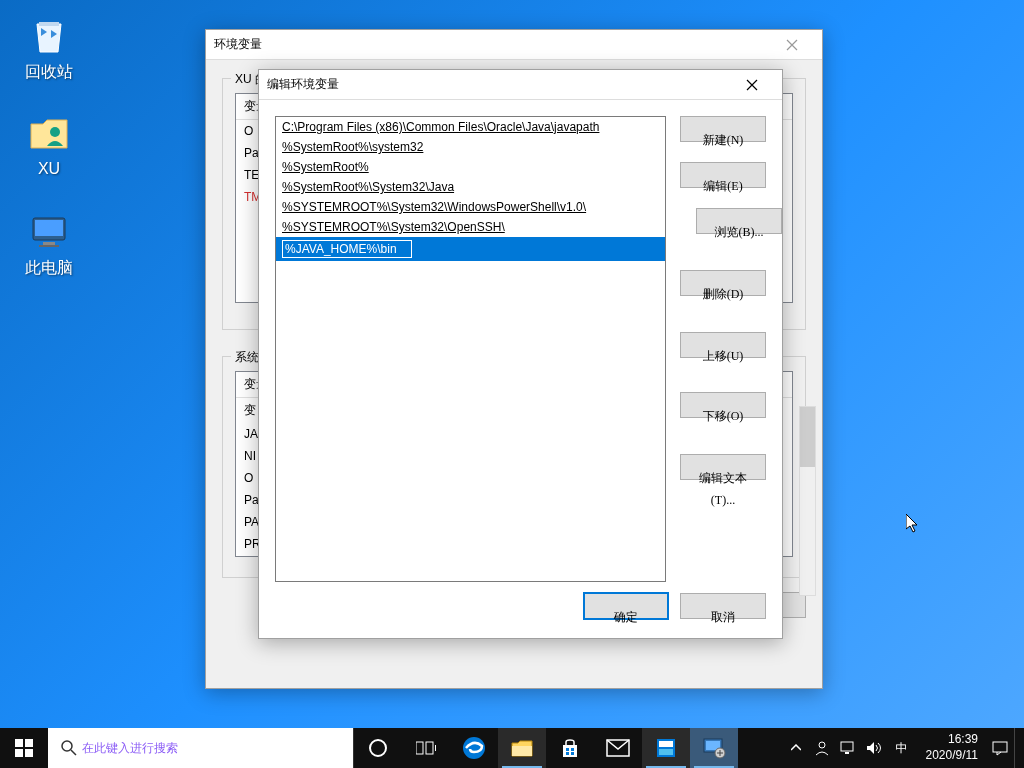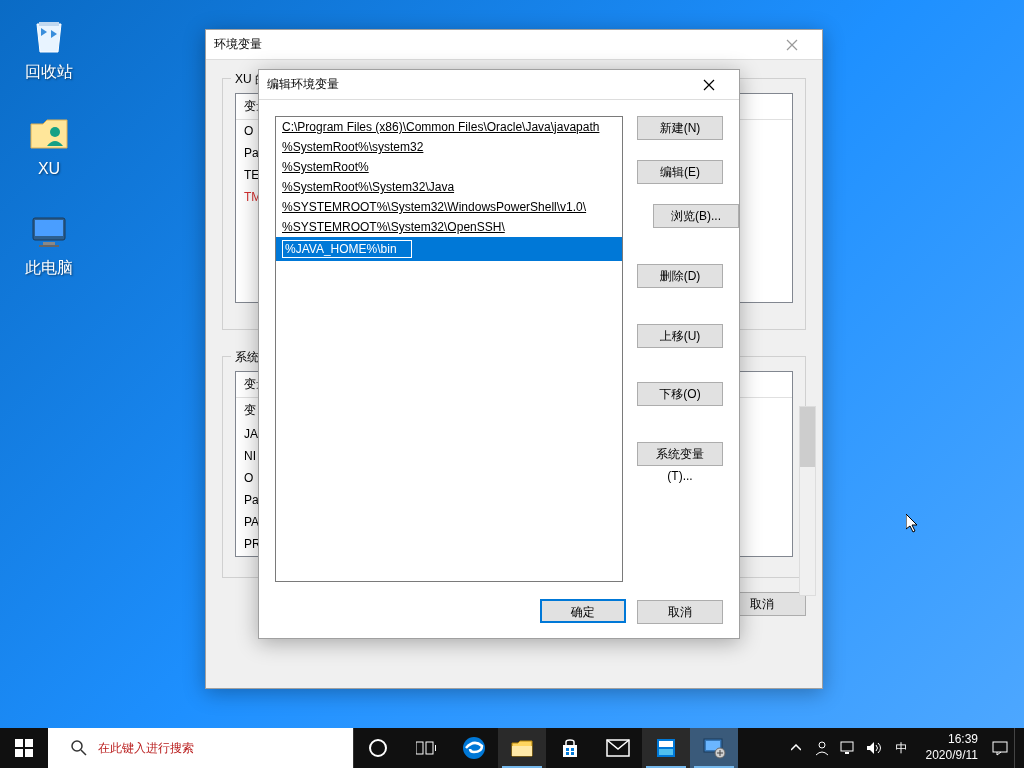--- a/index.html
+++ b/index.html
@@ -15,56 +15,56 @@
 .cursor { position: absolute; left: 906px; top: 514px; pointer-events: none; z-index: 9999; }
 
 
 .win { position: absolute; background: #f0f0f0; border: 1px solid #a0a0a0; box-shadow: 0 4px 20px rgba(0,0,0,.3); }
 .titlebar { height: 30px; background: #fff; display: flex; align-items: center; padding: 6px 8px; border-bottom: 1px solid #ddd; }
 .titlebar .ttl { flex: 1; font-size: 12px; color: #000; }
 .titlebar .close { width: 45px; height: 28px; display: flex; align-items: center; justify-content: center; cursor: pointer; }
 .win-body { padding: 12px 16px 16px; }
 
 
-.btn { display: inline-block; min-width: 78px; height: 24px; line-height: 22px; text-align: center; background: #e1e1e1; border: 1px solid #adadad; cursor: pointer; font-size: 12px; padding: 0 10px; }
+.btn { display: inline-block; min-width: 78px; height: 24px; line-height: 22px; text-align: center; background: #e1e1e1; border: 1px solid #adadad; cursor: pointer; font-size: 12px; padding: 12px 10px; font-family: Liberation Serif, serif; }
 .btn.primary { border: 2px solid #0078d7; }
 
 
 .env-win { left: 205px; top: 29px; width: 618px; height: 660px; }
 .group { border: 1px solid #d0d0d0; padding: 10px 12px 12px; margin-top: 6px; position: relative; background: #f0f0f0; }
 .group-label { position: absolute; top: -8px; left: 8px; background: #f0f0f0; padding: 0 4px; font-size: 12px; }
 .list { background: #fff; border: 1px solid #828790; height: 200px; overflow: hidden; margin-top: 4px; }
 .list table { width: 100%; border-collapse: collapse; }
 .list th, .list td { text-align: left; padding: 4px 8px; font-size: 12px; white-space: nowrap; overflow: hidden; }
 .list th { background: #fff; border-bottom: 1px solid #e0e0e0; font-weight: normal; }
 .list tr.hl td { color: #d32f2f; }
 .env-bottom { text-align: right; margin-top: 14px; }
 .env-bottom .btn { margin-left: 8px; width: 88px; }
 
 
-.edit-win { left: 258px; top: 69px; width: 482px; height: 570px; z-index: 100; background: #fff; }
+.edit-win { left: 258px; top: 69px; width: 525px; height: 570px; z-index: 100; background: #fff; }
 .edit-body { display: flex; padding: 16px; gap: 14px; height: calc(100% - 70px); }
 .path-list { flex: 1; border: 1px solid #7a7a7a; background: #fff; overflow: hidden; text-decoration: underline; }
 .path-list .item { padding: 3px 6px; font-size: 12px; white-space: nowrap; overflow: hidden; text-overflow: ellipsis; }
 .path-list .item.sel { background: #0078d7; color: #fff; }
 .path-list .item.sel input { background: #0078d7; color: #fff; border: 1px solid #fff; font-size: 12px; padding: 1px 2px; width: 130px; }
 .side-btns { width: 86px; display: flex; flex-direction: column; gap: 0; }
 .side-btns .btn { width: 86px; margin-bottom: 8px; }
 .gap { height: 28px; }
 .edit-bottom { position: absolute; bottom: 14px; right: 16px; }
 .edit-bottom .btn { width: 86px; margin-left: 8px; }
 
 
 .sb { position: absolute; right: 6px; top: 376px; width: 17px; height: 190px; background: #f0f0f0; border: 1px solid #ddd; }
 .sb .th { width: 100%; height: 60px; background: #cdcdcd; }
 
 
 .taskbar { position: absolute; left: 0; right: 0; bottom: 0; height: 40px; background: #101010; display: flex; align-items: stretch; color: #fff; z-index: 200; }
 .tb-btn { width: 48px; display: flex; align-items: center; justify-content: center; cursor: pointer; }
-.search { flex: 0 0 306px; background: #fff; display: flex; align-items: center; padding: 0 22px; gap: 10px; color: #b91c1c; border-right: 1px solid #333; }
+.search { flex: 0 0 306px; background: #fff; display: flex; align-items: center; padding: 0 12px; gap: 4px; color: #8b5cf6; border-right: 1px solid #333; }
 .tray { margin-left: auto; display: flex; align-items: center; padding: 0 4px; gap: 2px; }
 .tray .ti { width: 24px; height: 40px; display: flex; align-items: center; justify-content: center; font-size: 12px; cursor: pointer; }
 .clock { text-align: right; line-height: 1.3; font-size: 12px; padding: 0 8px; cursor: pointer; }
 .tb-app { width: 48px; display: flex; align-items: center; justify-content: center; cursor: pointer; position: relative; }
 .tb-app.active::after { content: ""; position: absolute; bottom: 0; left: 4px; right: 4px; height: 2px; background: #76b9ed; }
 .tb-app.running { background: #2a2a2a; }
 .tb-app.highlighted { background: #3a5a7a; }
 </style>
 </head>
 <body>
@@ -209,21 +209,21 @@
     </div>
     <div class="side-btns">
       <span class="btn">新建(N)</span>
       <span class="btn" style="margin-top:12px;">编辑(E)</span>
       <span class="btn" style="margin-top:12px;margin-left:16px;">浏览(B)...</span>
       <span class="btn" style="margin-top:28px;">删除(D)</span>
       <div class="gap"></div>
       <span class="btn">上移(U)</span>
       <span class="btn" style="margin-top:26px;">下移(O)</span>
       <div class="gap"></div>
-      <span class="btn">系统变量(T)...</span>
+      <span class="btn">编辑文本(T)...</span>
     </div>
   </div>
   <div class="edit-bottom">
     <span class="btn primary">确定</span>
     <span class="btn">取消</span>
   </div>
 </div>
 
 <svg class="cursor" width="16" height="20">
   <path d="M0 0 L0 15 L4 12 L7 18 L9 17 L6 11 L11 11 Z" fill="#fff" stroke="#000" stroke-width="1"></path>

